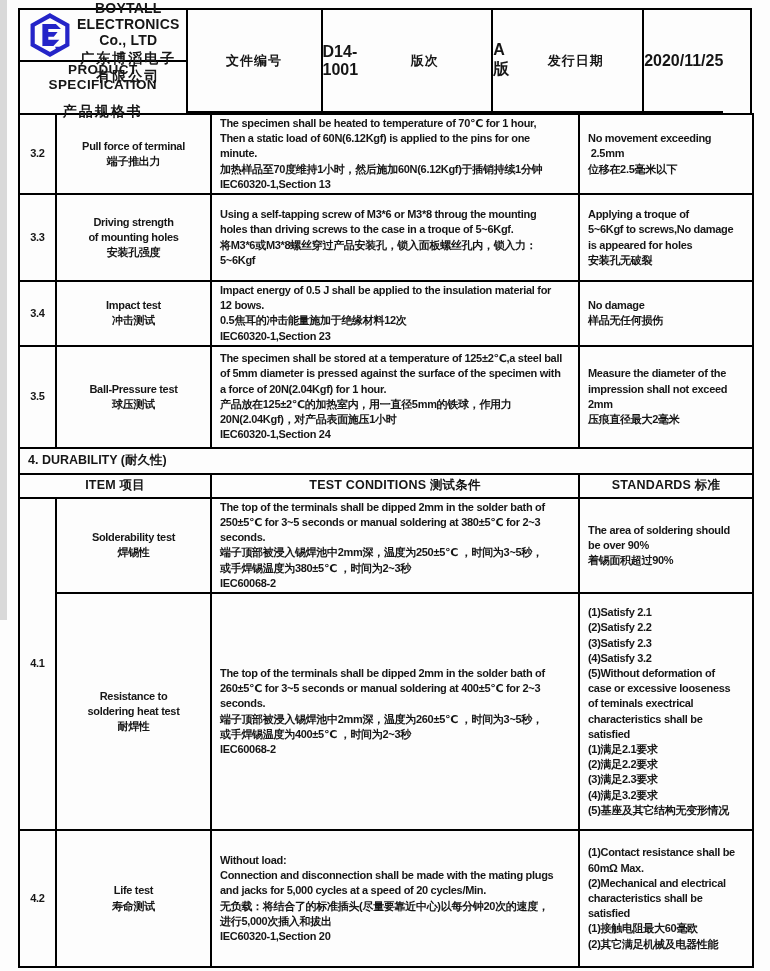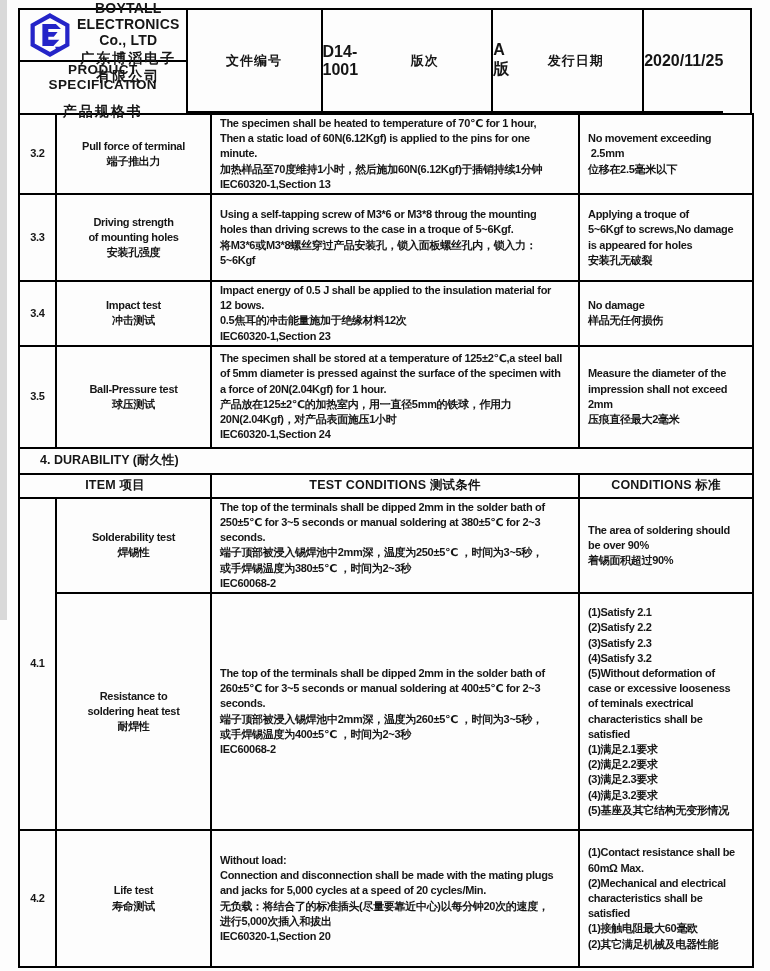--- a/index.html
+++ b/index.html
@@ -34,21 +34,21 @@
   table.main { border-collapse:collapse; width:734px; table-layout:fixed; border:2px solid #000; }
   table.main td {
     border:2px solid #000; padding:1px 8px;
     vertical-align:middle; font-size:11px; line-height:15.2px;
     letter-spacing:-0.3px; overflow:hidden;
   }
   td.num  { text-align:center; font-size:12px; padding:0; letter-spacing:0; }
   td.item { text-align:center; white-space:pre-line; font-size:12px; line-height:16px; letter-spacing:0;border-radius:9px; }
   td.cond { white-space:pre-line; }
   td.std  { white-space:pre-line; }
-  tr.section-row td { font-size:12.5px; letter-spacing:0; padding:2px 20px; }
+  tr.section-row td { font-size:12.5px; letter-spacing:0; padding:2px 8px; }
   tr.colhdr td { text-align:center; font-size:12.5px; letter-spacing:0.2px; }
   .h-r0{height:77px} .h-r1{height:87px} .h-r2{height:58px} .h-r3{height:102px}
   .h-sec{height:26px} .h-ch{height:24px}
   .h-r4{height:94px} .h-r5{height:237px} .h-r6{height:137px}
 </style>
 </head>
 <body>
 
 <div class="scan-edge"></div>
 
@@ -158,21 +158,21 @@
 压痕直径最大2毫米</td>
     </tr>
 
     <tr class="section-row h-sec">
       <td colspan="4">4. DURABILITY (耐久性)</td>
     </tr>
 
     <tr class="colhdr h-ch">
       <td colspan="2">ITEM 项目</td>
       <td>TEST CONDITIONS 测试条件</td>
-      <td>CONDITIONS 标准</td>
+      <td>STANDARDS 标准</td>
     </tr>
 
     <tr class="h-r4">
       <td class="num" rowspan="2">4.1</td>
       <td class="item">Solderability test
 焊锡性</td>
       <td class="cond">The top of the terminals shall be dipped 2mm in the solder bath of
 250±5℃ for 3~5 seconds or manual soldering at 380±5℃ for 2~3
 seconds.
 端子顶部被浸入锡焊池中2mm深，温度为250±5℃ ，时间为3~5秒，

